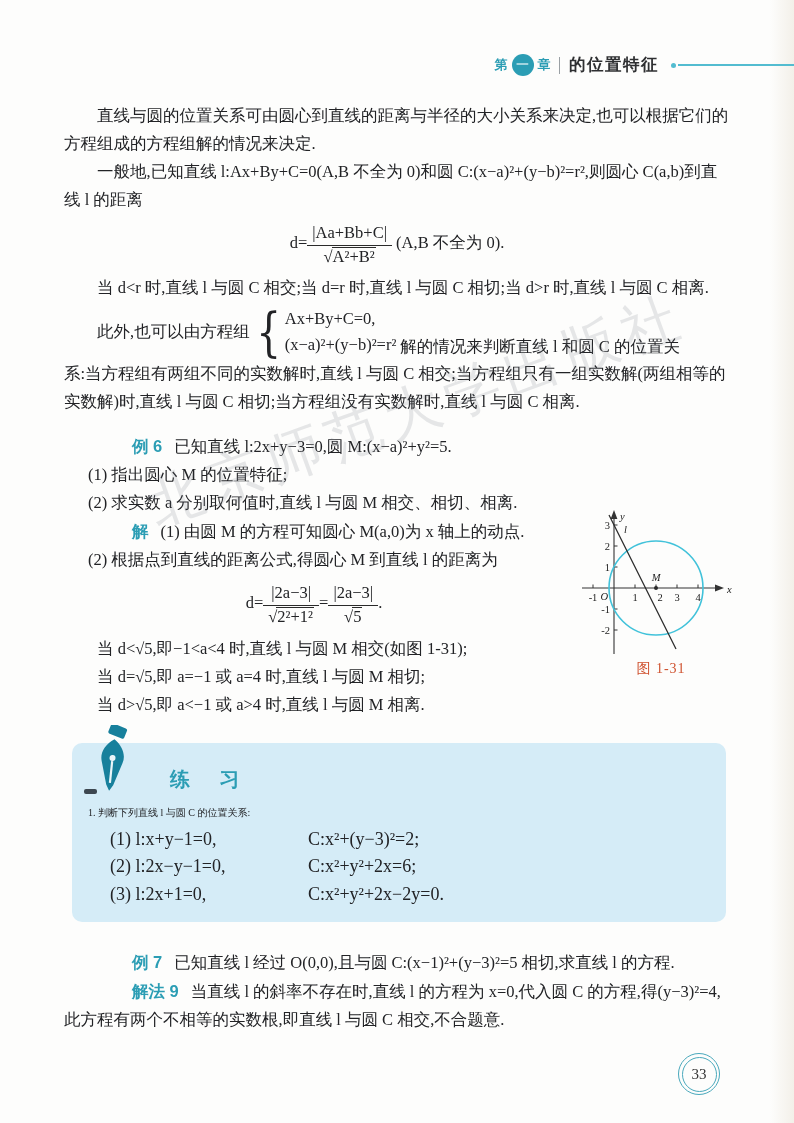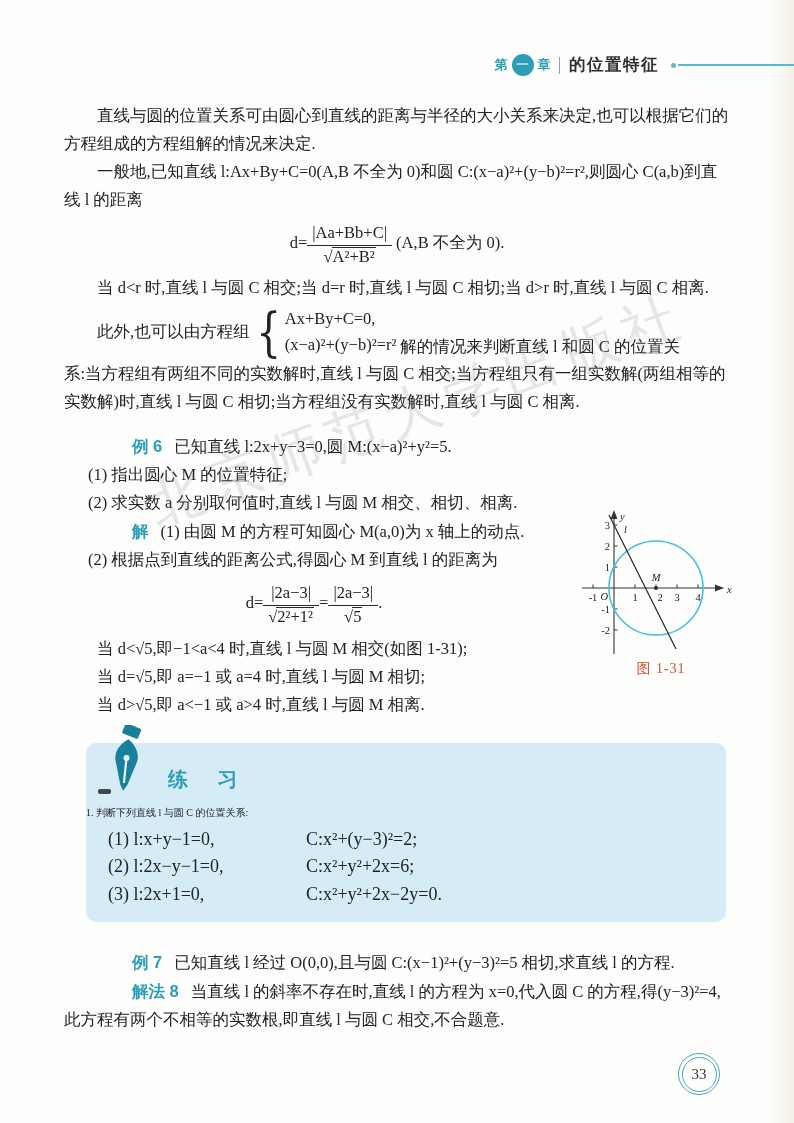--- a/index.html
+++ b/index.html
@@ -57,23 +57,23 @@
   
   .ex6{position:relative;margin-top:16px;}
   .case{line-height:31px;}
   .f2{width:500px;}
   
   .figure{position:absolute;top:76px;right:-22px;width:182px;text-align:center;z-index:3;}
   .fig-caption{font-size:14px;color:#cf512e;margin-top:2px;letter-spacing:1px;}
   .fig-svg{display:block;}
   
   .practice{
-    position:relative;margin:24px 4px 0 22px;
+    position:relative;margin:24px 4px 0 8px;
     background:#d5ecf7;border-radius:10px;
-    padding:10px 14px 14px 0;z-index:2;
+    padding:10px 14px 14px 16px;z-index:2;
   }
   .pr-head{height:40px;display:flex;align-items:flex-end;margin-bottom:6px;}
   .pen-wrap{position:absolute;top:-18px;left:10px;width:58px;height:74px;}
   .pr-title{margin-left:82px;color:#2b9db4;font-weight:bold;font-size:20px;letter-spacing:12px;font-family:"Liberation Sans","DejaVu Sans",sans-serif;}
   .pr-line{font-size:10px;line-height:27px;margin:0;}
   .pr-row{display:flex;padding-left:22px;font-size:18px;line-height:27.5px;}
   .pr-left{width:198px;}
   
   .ex7{margin-top:26px;}
   
@@ -217,21 +217,21 @@
         <span>C:x²+y²+2x=6;</span>
       </div>
       <div class="pr-row">
         <span class="pr-left">(3) l:2x+1=0,</span>
         <span>C:x²+y²+2x−2y=0.</span>
       </div>
     </div>
 
     <div class="ex7">
       <p class="body ind2"><span class="lbl">例 7</span><span>已知直线 l 经过 O(0,0),且与圆 C:(x−1)²+(y−3)²=5 相切,求直线 l 的方程.</span></p>
-      <p class="body ind2"><span class="lbl">解法 8</span><span>当直线 l 的斜率不存在时,直线 l 的方程为 x=0,代入圆 C 的方程,得(y−3)²=4,此方程有两个不相等的实数根,即直线 l 与圆 C 相交,不合题意.</span></p>
+      <p class="body ind2"><span class="lbl">解法 9</span><span>当直线 l 的斜率不存在时,直线 l 的方程为 x=0,代入圆 C 的方程,得(y−3)²=4,此方程有两个不相等的实数根,即直线 l 与圆 C 相交,不合题意.</span></p>
     </div>
 
   </div>
 
   <div class="badge-outer">
     <div class="badge-inner">33</div>
   </div>
 
 </div>
 

